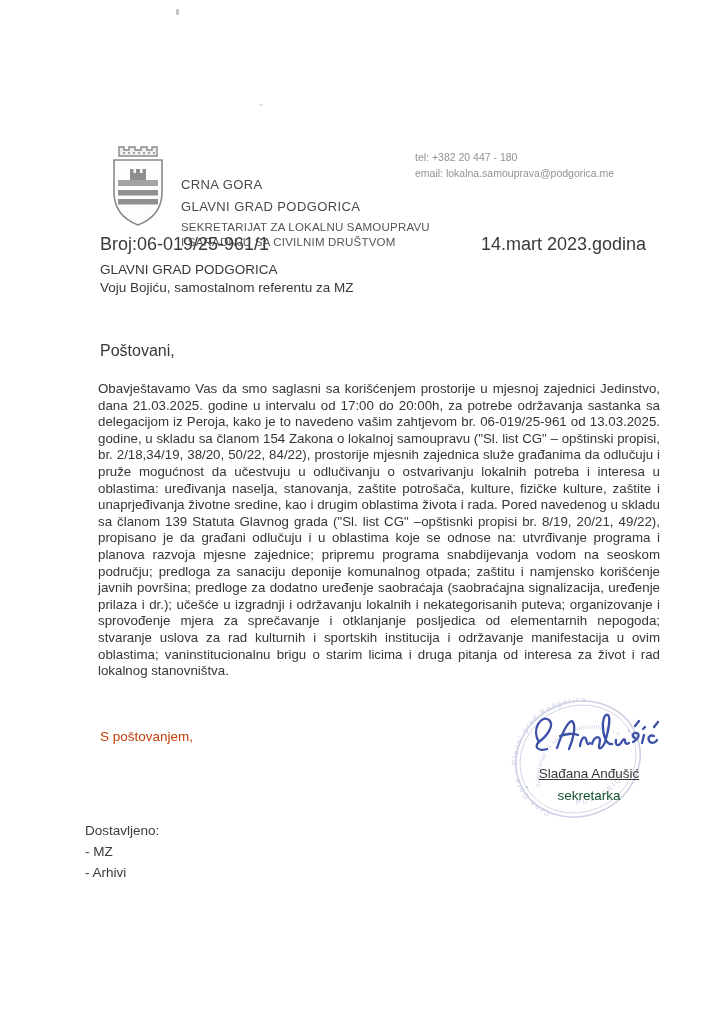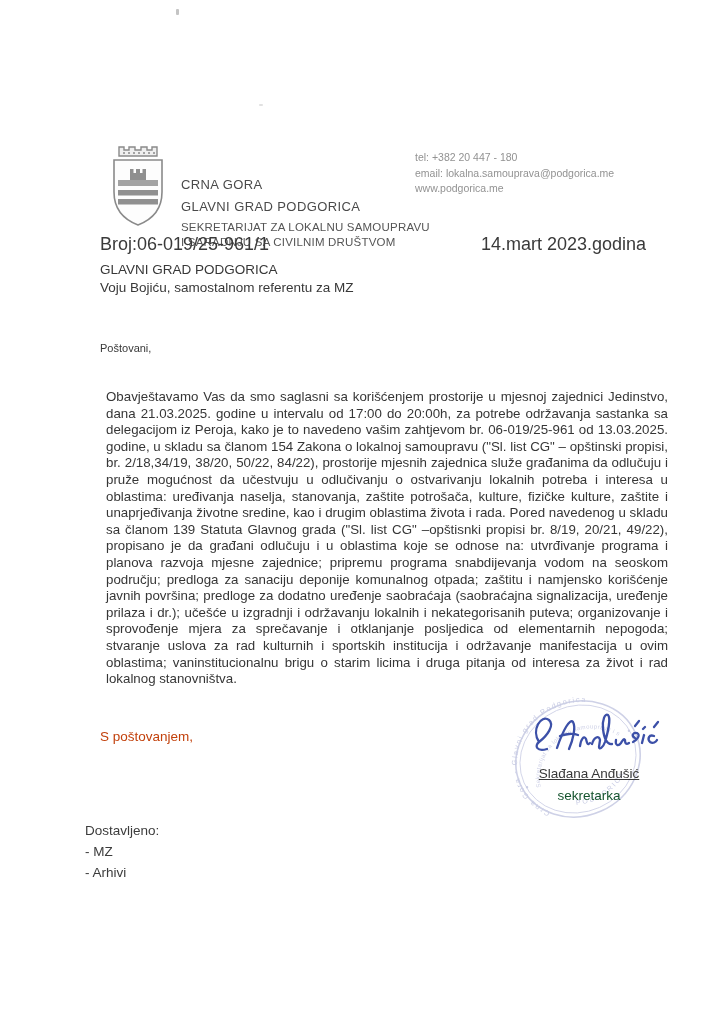--- a/index.html
+++ b/index.html
@@ -12,24 +12,24 @@
   .org{position:absolute;left:181px;top:147px;line-height:1;color:#4a4a4a;margin-top:31px;}
   .org .country{font-size:13px;letter-spacing:.4px;margin-bottom:9px;}
   .org .city{font-size:13px;letter-spacing:.4px;margin-bottom:9px;}
   .org .dept{font-size:11.5px;letter-spacing:.2px;margin-bottom:3px;color:#555;}
   .contact{position:absolute;left:415px;top:150px;font-size:10.5px;line-height:15.5px;color:#929292;}
   
   .refrow{position:absolute;left:100px;right:78px;top:234px;display:flex;justify-content:space-between;font-size:18px;color:#3a3a3a;}
   
   .recipient{position:absolute;left:100px;top:261px;font-size:13.5px;line-height:17.6px;color:#383838;}
   
-  .salutation{position:absolute;left:100px;top:342px;font-size:11px;color:#383838;}
+  .salutation{position:absolute;left:100px;top:342px;font-size:16px;color:#383838;}
   .bodytext{
     position:absolute;left:98px;top:381px;width:562px;
-    font-size:13.3px;line-height:16.6px;text-align:justify;color:#363636;margin:8px;
+    font-size:13.3px;line-height:16.6px;text-align:justify;color:#363636;margin:0;
   }
   .closing{position:absolute;left:100px;top:729px;font-size:13.5px;color:#c2410c;}
   
   .stamp{position:absolute;left:498px;top:694px;width:160px;height:132px;opacity:.75;}
   .handsig{position:absolute;left:523px;top:702px;width:150px;height:62px;}
   .signame{position:absolute;left:518px;top:766px;width:142px;text-align:center;font-size:13.5px;color:#383838;text-decoration:underline;}
   .sigtitle{position:absolute;left:518px;top:788px;width:142px;text-align:center;font-size:13.5px;color:#14532d;}
   
   .distribution{position:absolute;left:85px;top:820px;font-size:13.5px;line-height:21px;color:#3c3c3c;}
   
@@ -73,21 +73,20 @@
   <div class="org">
     <div class="country">CRNA GORA</div>
     <div class="city">GLAVNI GRAD PODGORICA</div>
     <div class="dept">SEKRETARIJAT ZA LOKALNU SAMOUPRAVU</div>
     <div class="dept">I SARADNJU SA CIVILNIM DRUŠTVOM</div>
   </div>
 
   <div class="contact">
     <div>tel: +382 20 447 - 180</div>
     <div>email: lokalna.samouprava@podgorica.me</div>
-    <div>www.podgorica.me</div>
   </div>
 
   <div class="refrow">
     <span>Broj:06-019/25-961/1</span>
     <span>14.mart 2023.godina</span>
   </div>
 
   <div class="recipient">
     <div>GLAVNI GRAD PODGORICA</div>
     <div>Voju Bojiću, samostalnom referentu za MZ</div>

